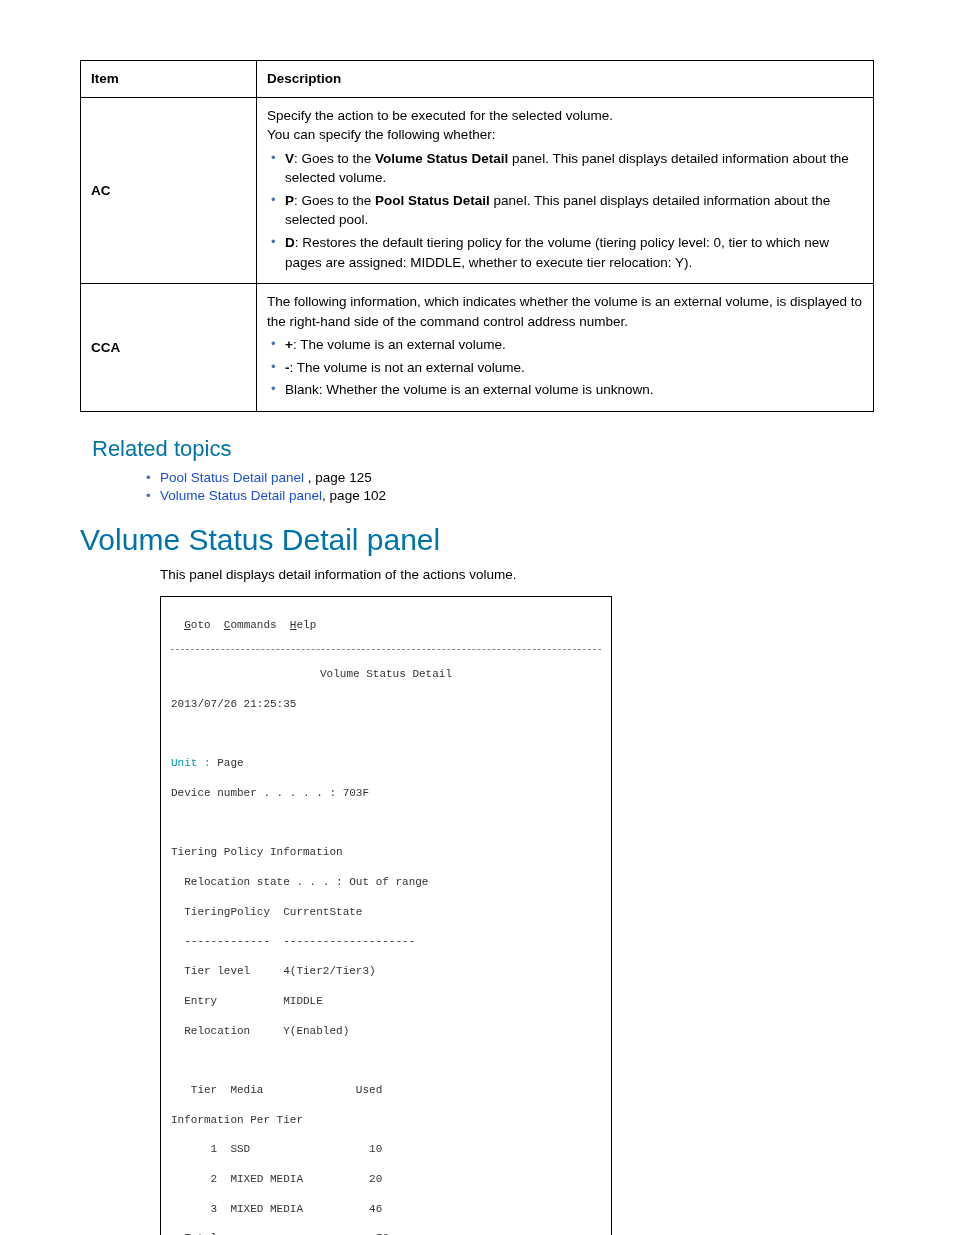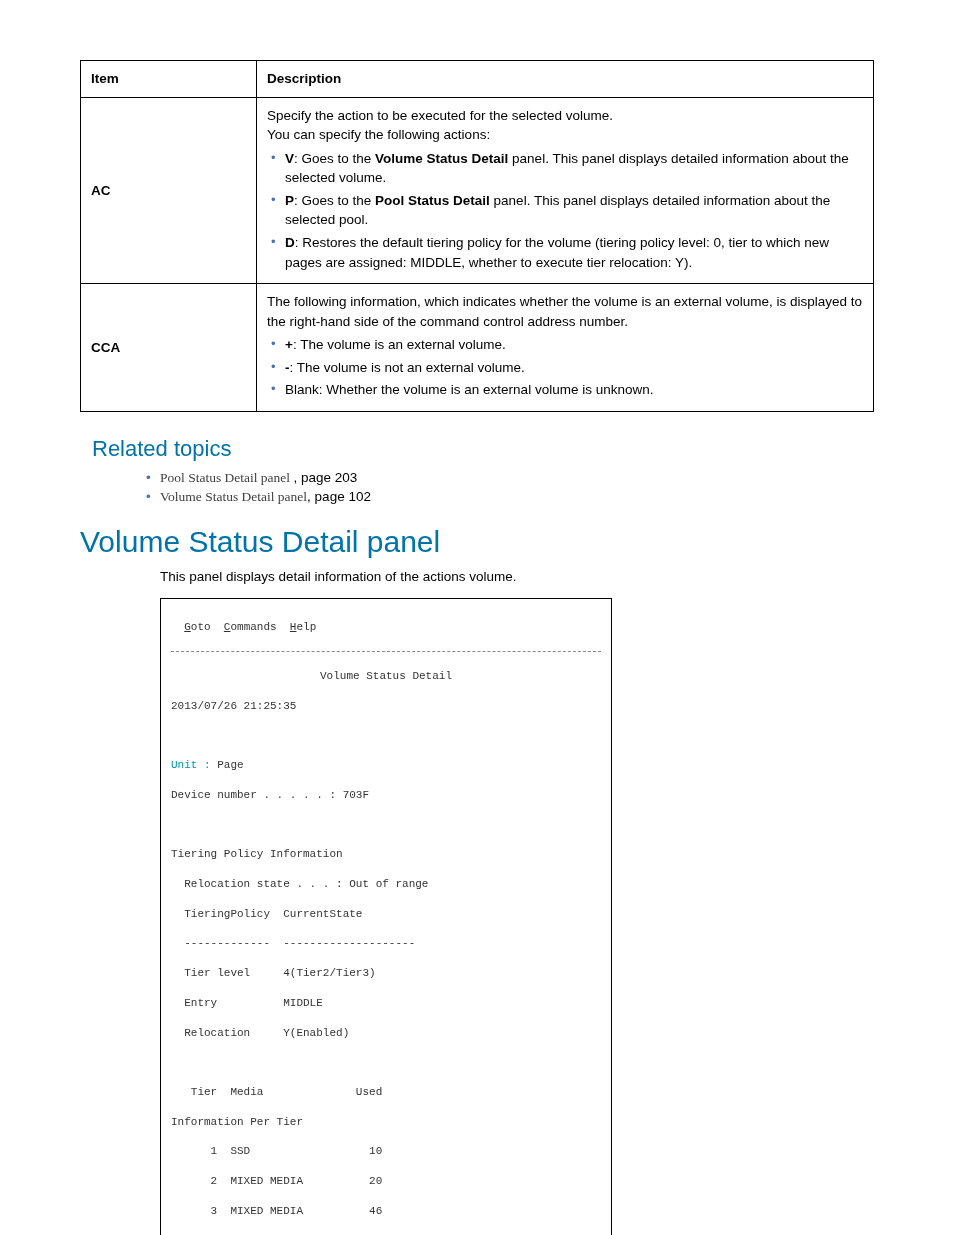--- a/index.html
+++ b/index.html
@@ -68,23 +68,22 @@
     margin: 3px 0;
     font-size: 13.5px;
   }
   ul.related-list li::before {
     content: "•";
     color: #4a6fb3;
     position: absolute;
     left: -14px;
   }
   a.link {
-    color: #404040;
+    color: #1d4ed8;
     text-decoration: none;
-    font-family: Liberation Serif, serif;
   }
   h1.section {
     color: #0073a8;
     font-weight: 300;
     font-size: 30px;
     margin: 20px 0 10px 0;
     font-family: "Segoe UI Light", "Helvetica Neue", Arial, sans-serif;
   }
   p.intro {
     margin: 6px 0 14px 80px;
@@ -119,21 +118,21 @@
 <table class="main">
   <tbody>
       <tr>
     <th>Item</th>
     <th>Description</th>
   </tr>
   <tr>
     <td class="item-col">AC</td>
     <td>
       <div>Specify the action to be executed for the selected volume.</div>
-      <div>You can specify the following actions:</div>
+      <div>You can specify the following whether:</div>
       <ul class="desc">
         <li><b>V</b><span>: Goes to the </span><b>Volume Status Detail</b><span> panel. This panel displays detailed information about the selected volume.</span></li>
         <li><b>P</b><span>: Goes to the </span><b>Pool Status Detail</b><span> panel. This panel displays detailed information about the selected pool.</span></li>
         <li><b>D</b><span>: Restores the default tiering policy for the volume (tiering policy level: 0, tier to which new pages are assigned: MIDDLE, whether to execute tier relocation: Y).</span></li>
       </ul>
     </td>
   </tr>
   <tr>
     <td class="item-col">CCA</td>
     <td>
@@ -143,21 +142,21 @@
         <li><b>-</b><span>: The volume is not an external volume.</span></li>
         <li><span>Blank: Whether the volume is an external volume is unknown.</span></li>
       </ul>
     </td>
   </tr>
 </tbody>
   </table>
 
 <h2 class="related">Related topics</h2>
 <ul class="related-list">
-  <li><a class="link">Pool Status Detail panel </a><span>, page 203</span></li>
+  <li><a class="link">Pool Status Detail panel </a><span>, page 125</span></li>
   <li><a class="link">Volume Status Detail panel</a><span>, page 102</span></li>
 </ul>
 
 <h1 class="section">Volume Status Detail panel</h1>
 <p class="intro">This panel displays detail information of the actions volume.</p>
 
 <div class="terminal-wrap">
 <div class="terminal">
 <div>  <span class="menu-u">G</span><span>oto  </span><span class="menu-u">C</span><span>ommands  </span><span class="menu-u">H</span><span>elp</span></div>
 <div class="sep"></div>

